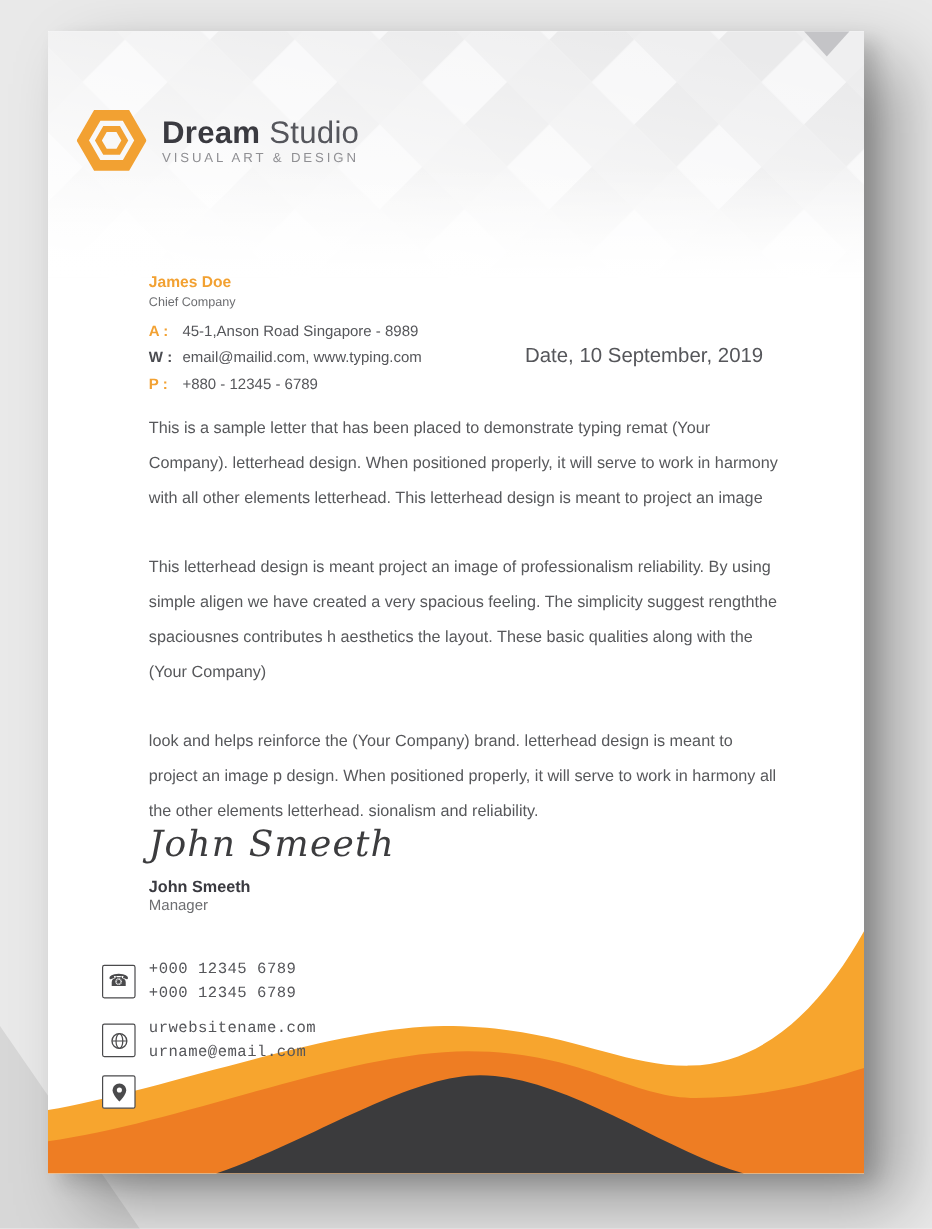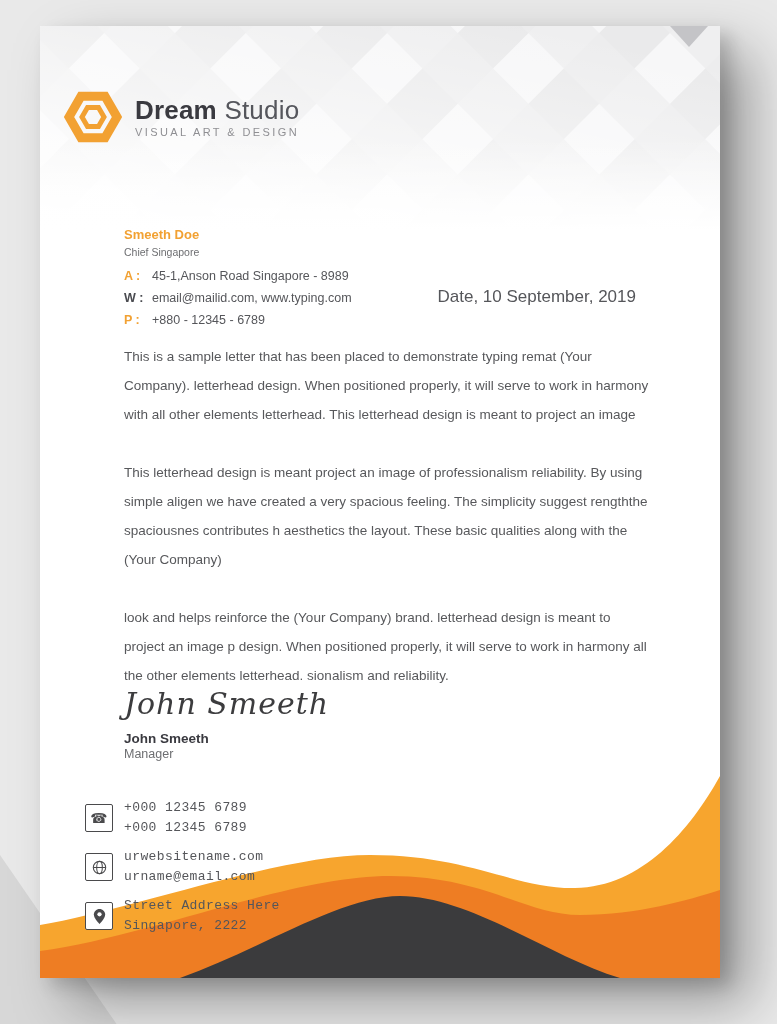--- a/index.html
+++ b/index.html
@@ -109,22 +109,22 @@
     <div class="logo-text">
       <div class="logo-name">
         <span class="primary">Dream</span>
         <span class="secondary">Studio</span>
       </div>
       <div class="logo-tagline">VISUAL ART &amp; DESIGN</div>
     </div>
   </div>
 
   <div class="sender">
-    <div class="sender-name">Smeeth Doe</div>
-    <div class="sender-title">Chief Singapore</div>
+    <div class="sender-name">James Doe</div>
+    <div class="sender-title">Chief Company</div>
     <div class="sender-lines">
       <div class="sender-line">
         <span class="lbl lbl-orange">A :</span>
         <span>45-1,Anson Road Singapore - 8989</span>
       </div>
       <div class="sender-line">
         <span class="lbl lbl-dark">W :</span>
         <span>email@mailid.com, www.typing.com</span>
       </div>
       <div class="sender-line">
@@ -171,20 +171,16 @@
         <div>urname@email.com</div>
       </div>
     </div>
     <div class="contact-row">
       <div class="icon-box">
         <svg width="13" height="17" viewBox="0 0 14 18">
           <path d="M7,0.8 C3.6,0.8 0.9,3.5 0.9,6.9 C0.9,11.4 7,17 7,17 S13.1,11.4 13.1,6.9 C13.1,3.5 10.4,0.8 7,0.8 Z" fill="#4a4a4c"></path>
           <circle cx="7" cy="6.7" r="2.3" fill="#ffffff"></circle>
         </svg>
       </div>
-      <div class="contact-lines">
-        <div>Street Address Here</div>
-        <div>Singapore, 2222</div>
-      </div>
     </div>
   </div>
 
 </div>
 
 </body></html>

